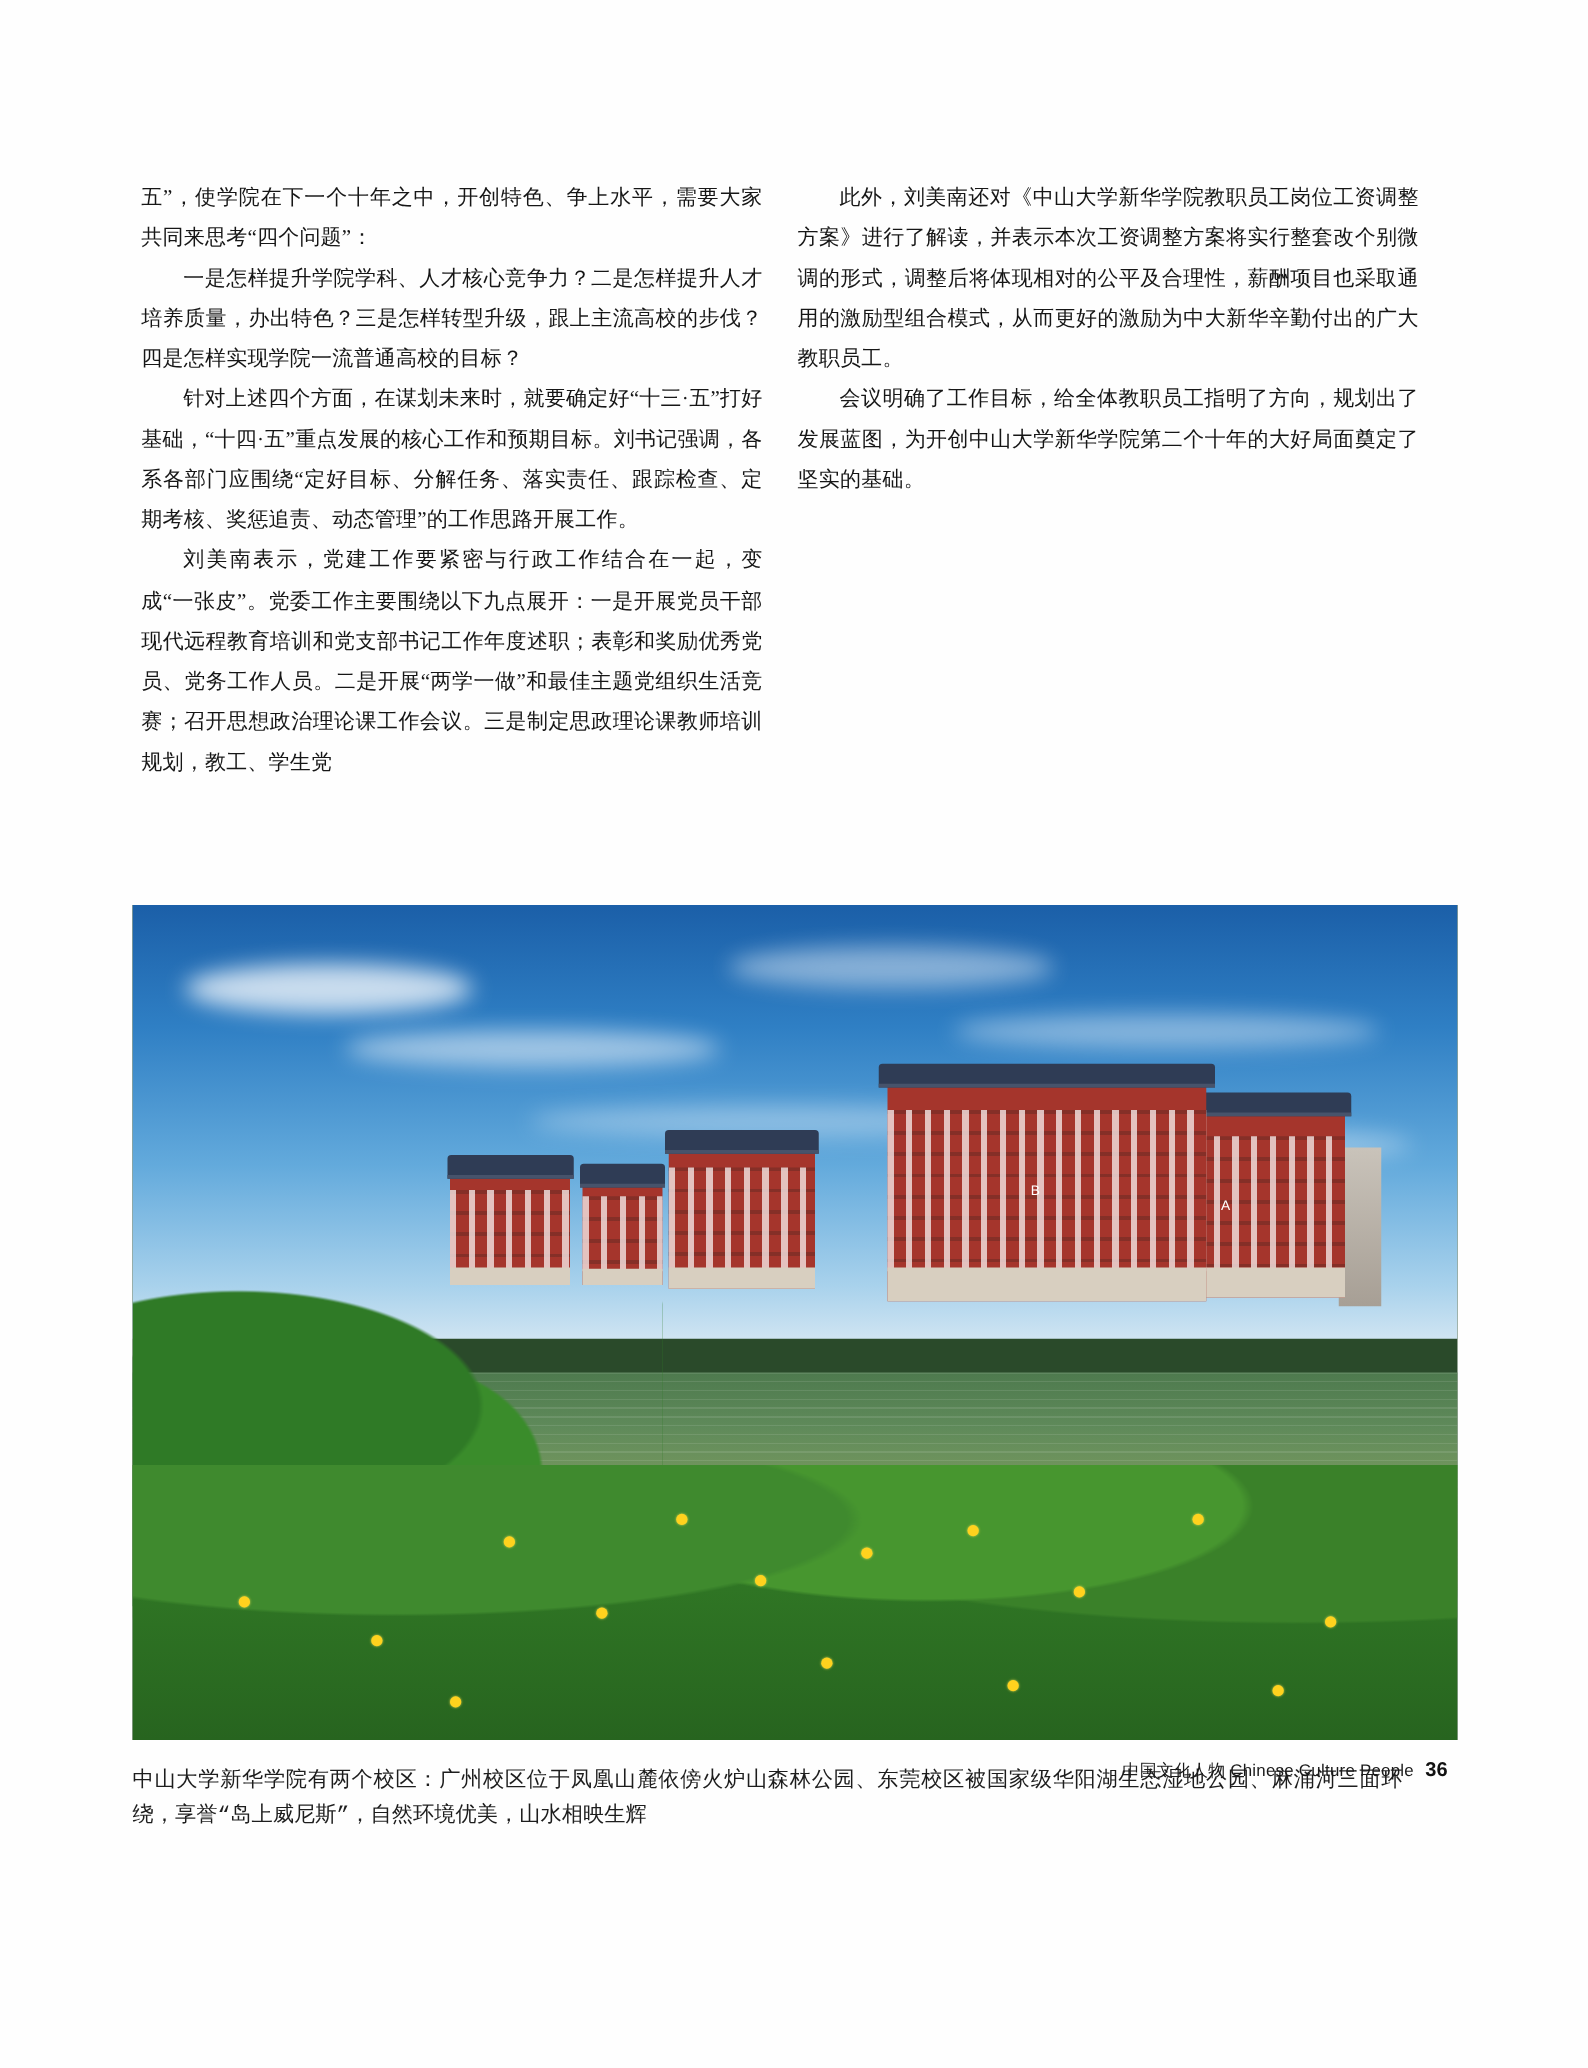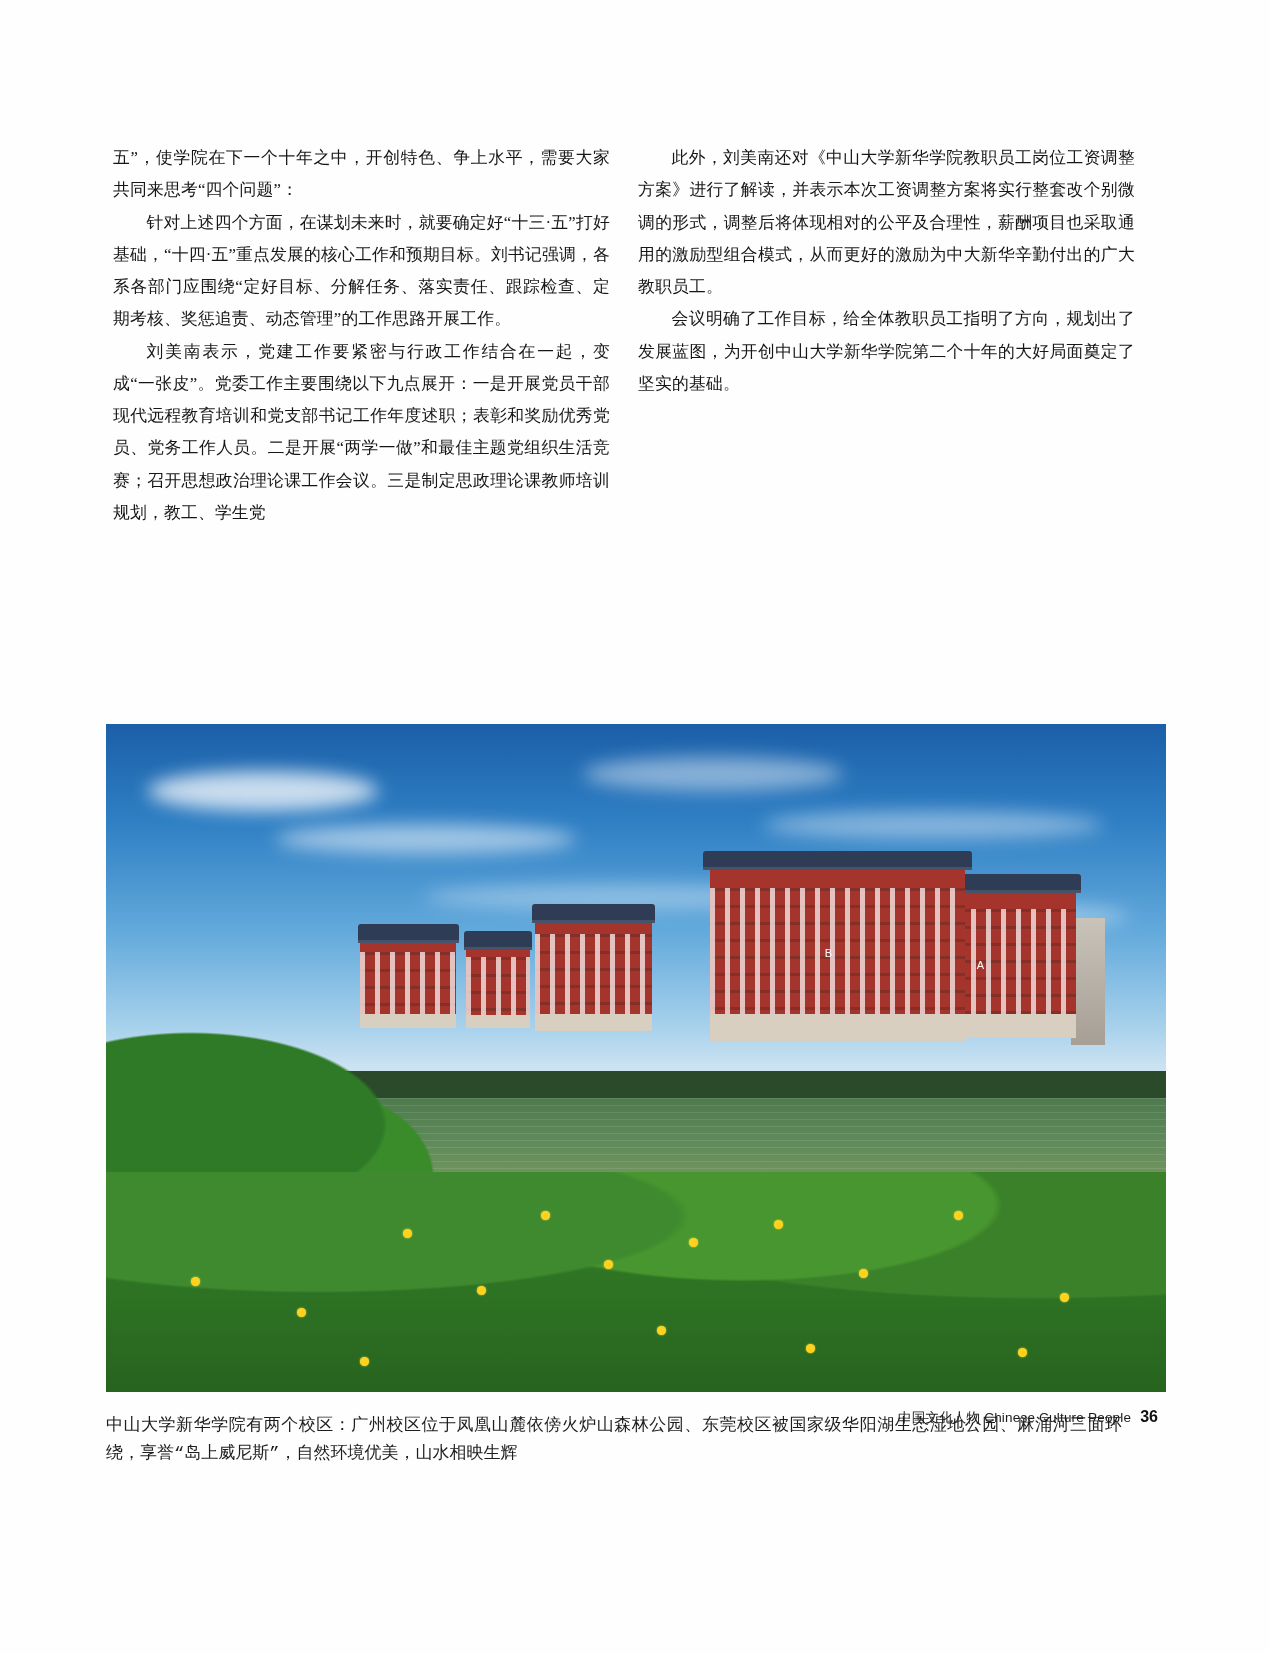--- a/index.html
+++ b/index.html
@@ -233,20 +233,21 @@
 </style>
 </head>
 <body>
 
 <div class="page">
 
   <div class="columns">
 
     <div class="col">
       <p>五”，使学院在下一个十年之中，开创特色、争上水平，需要大家共同来思考“四个问题”：</p>
+      <p class="indent">一是怎样提升学院学科、人才核心竞争力？二是怎样提升人才培养质量，办出特色？三是怎样转型升级，跟上主流高校的步伐？四是怎样实现学院一流普通高校的目标？</p>
       <p class="indent">针对上述四个方面，在谋划未来时，就要确定好“十三·五”打好基础，“十四·五”重点发展的核心工作和预期目标。刘书记强调，各系各部门应围绕“定好目标、分解任务、落实责任、跟踪检查、定期考核、奖惩追责、动态管理”的工作思路开展工作。</p>
       <p class="indent">刘美南表示，党建工作要紧密与行政工作结合在一起，变成“一张皮”。党委工作主要围绕以下九点展开：一是开展党员干部现代远程教育培训和党支部书记工作年度述职；表彰和奖励优秀党员、党务工作人员。二是开展“两学一做”和最佳主题党组织生活竞赛；召开思想政治理论课工作会议。三是制定思政理论课教师培训规划，教工、学生党</p>
     </div>
 
     <div class="col">
       <p class="indent">此外，刘美南还对《中山大学新华学院教职员工岗位工资调整方案》进行了解读，并表示本次工资调整方案将实行整套改个别微调的形式，调整后将体现相对的公平及合理性，薪酬项目也采取通用的激励型组合模式，从而更好的激励为中大新华辛勤付出的广大教职员工。</p>
       <p class="indent">会议明确了工作目标，给全体教职员工指明了方向，规划出了发展蓝图，为开创中山大学新华学院第二个十年的大好局面奠定了坚实的基础。</p>
     </div>
 
   </div>

